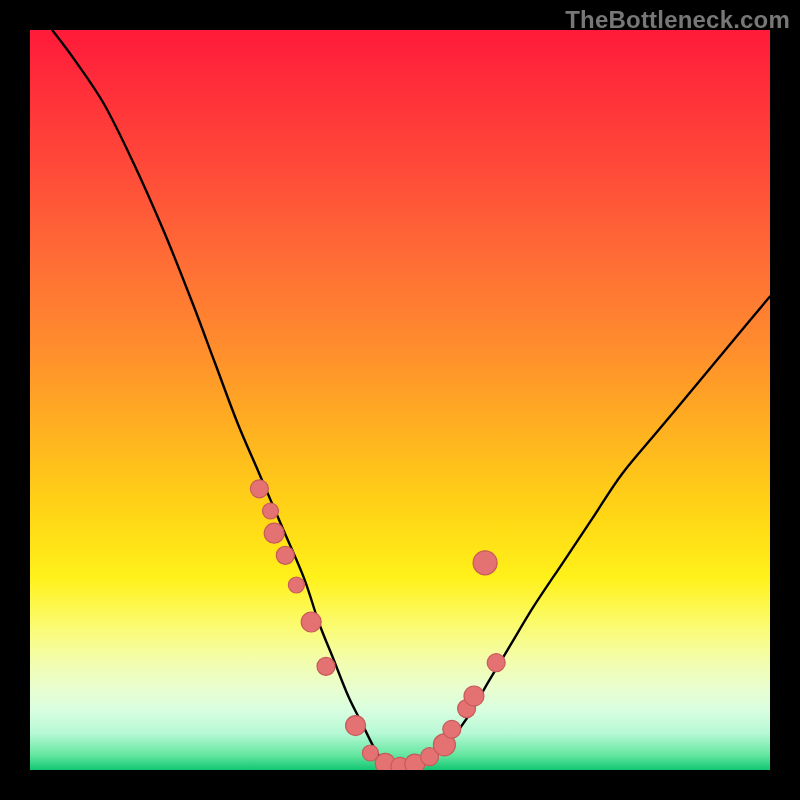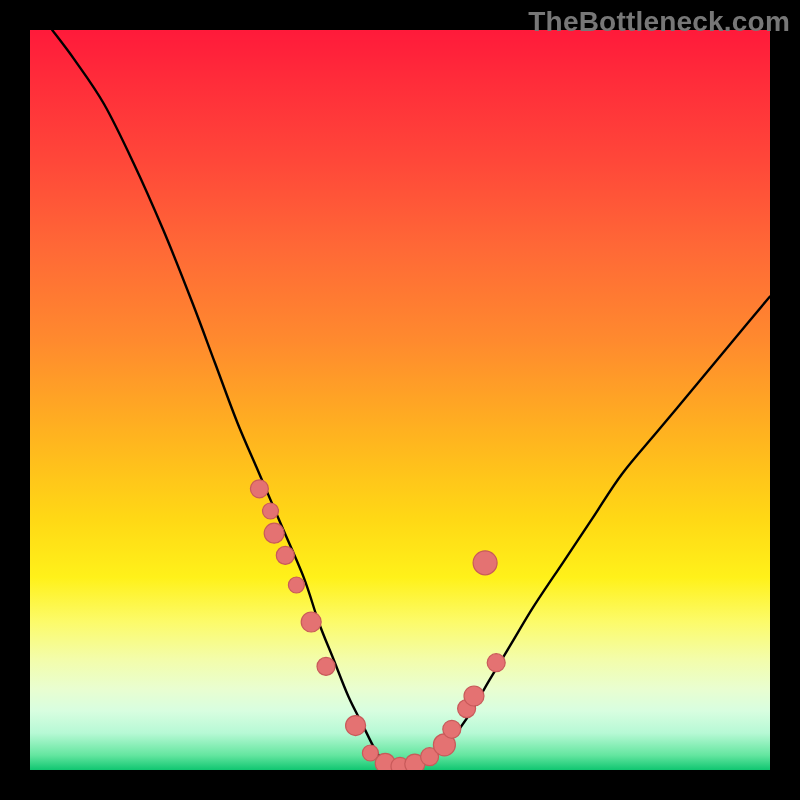--- a/index.html
+++ b/index.html
@@ -15,21 +15,21 @@
     position: relative;
     width: 800px;
     height: 800px;
     background: #000;
   }
   .watermark {
     position: absolute;
     top: 6px;
     right: 10px;
     color: #777;
-    font-size: 28px;
+    font-size: 24px;
     font-weight: 600;
     letter-spacing: 0.2px;
     z-index: 20;
   }
   .plot {
     position: absolute;
     left: 30px;
     top: 30px;
     width: 740px;
     height: 740px;

